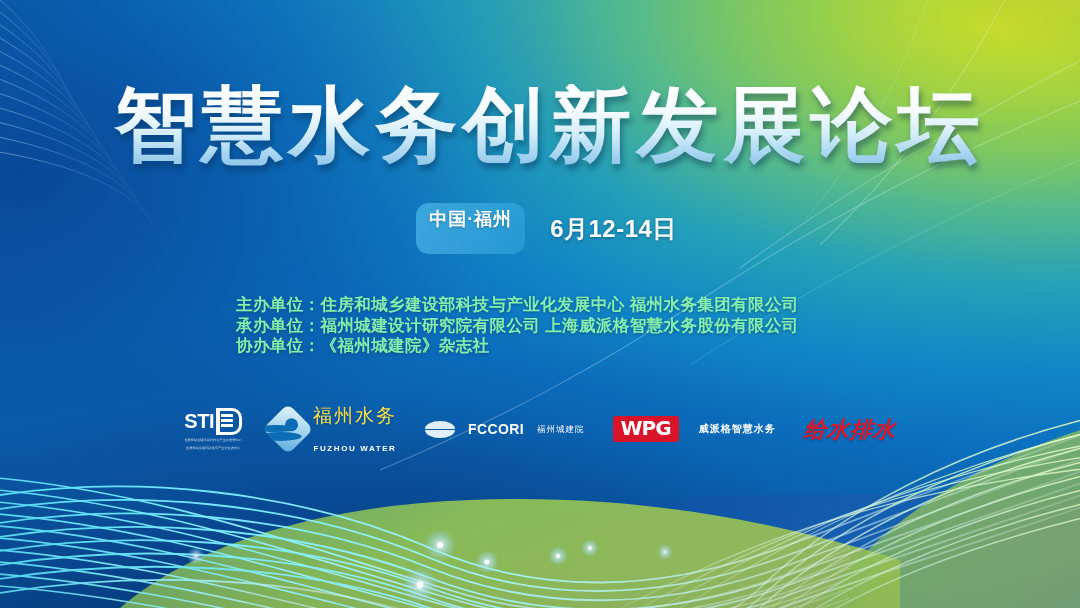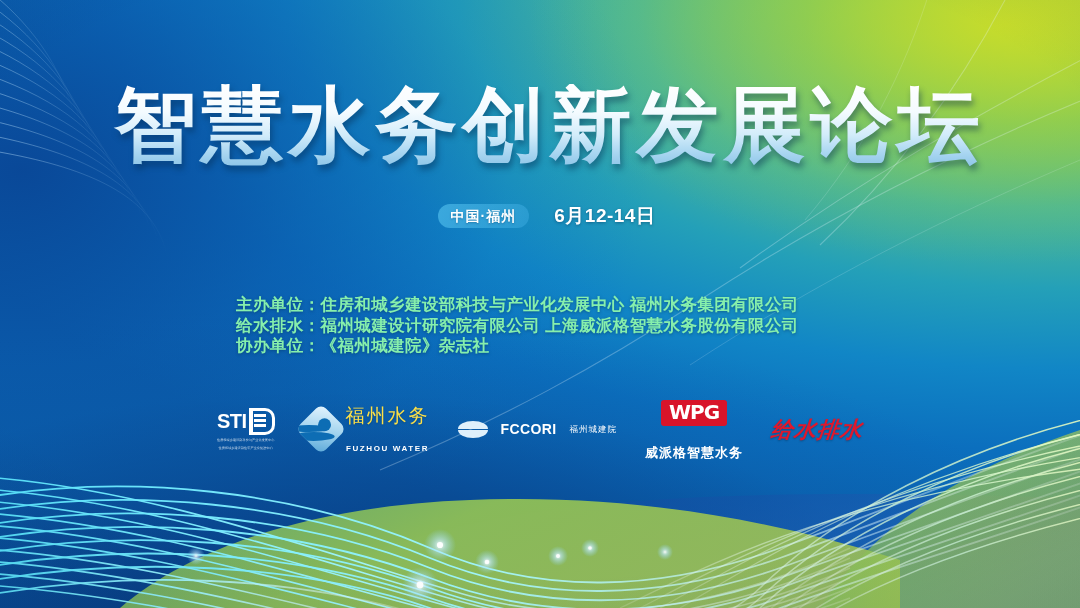--- a/index.html
+++ b/index.html
@@ -60,31 +60,31 @@
     white-space:nowrap;
   }
 
   #subtitle-row{
     position:absolute;left:0;right:0;top:203px;
     display:flex;justify-content:center;align-items:center;gap:13px;
     white-space:nowrap;
   }
   #subtitle-place{
     display:inline-block;
-    font-size:14px;font-weight:700;color:#ffffff;
+    font-size:18px;font-weight:700;color:#ffffff;
     letter-spacing:1px;
-    padding:4px 13px 2px;
+    padding:4px 13px 23px;
     border-radius:13px;
     background:linear-gradient(100deg,rgba(86,196,240,.62),rgba(66,176,230,.42));
     text-shadow:0 1px 2px rgba(3,45,85,.35);
     margin-left:13px;
   }
   #subtitle-date{
     display:inline-block;
-    font-size:19px;font-weight:700;color:#ffffff;
+    font-size:24px;font-weight:700;color:#ffffff;
     letter-spacing:.5px;
     text-shadow:0 1px 3px rgba(3,45,85,.45);
     margin-left:12px;
   }
 
   #orgs{
     position:absolute;left:236px;top:294px;
     text-align:left;
   }
   .org-line{
@@ -161,30 +161,30 @@
     content:"";position:absolute;left:0;width:30px;height:8px;
     border-radius:50% 50% 50% 50%/ 100% 100% 0 0;
     background:#dff0fb;
   }
   .fcc-mark::before{top:0;}
   .fcc-mark::after{bottom:0;transform:rotate(180deg);}
   .fcc-en{font-size:14px;font-weight:700;color:#fff;letter-spacing:.4px;line-height:1;}
   .fcc-cn{font-size:8.5px;font-weight:400;color:#fff;letter-spacing:1px;line-height:1;}
 
   
-  .wpg{flex-direction:column;justify-content:center;gap:20px;}
+  .wpg{justify-content:center;gap:20px;}
   .wpg-box{
     background:#d8142a;
     padding:2px 8px 3px;
     border-radius:3px;
     font-size:20px;font-weight:700;color:#ffffff;
     letter-spacing:-1px;line-height:1.05;
     font-family:"DejaVu Sans",sans-serif;
   }
-  .wpg-cn{font-size:13px;font-weight:700;color:#fff;letter-spacing:1px;line-height:1;}
+  .wpg-cn{font-size:10px;font-weight:700;color:#fff;letter-spacing:1px;line-height:1;}
 
   
   .jsps{
     font-size:22px;font-weight:700;color:#e0182c;
     letter-spacing:1px;line-height:1;
     font-family:"DejaVu Serif",serif;
     font-style:italic;
     text-shadow:0 1px 2px rgba(0,0,0,.25);
     transform:skewX(-6deg);
   }
@@ -334,21 +334,21 @@
 
     <h1 id="title">智慧水务创新发展论坛</h1>
 
     <div id="subtitle-row">
       <span id="subtitle-place">中国·福州</span>
       <span id="subtitle-date">6月12-14日</span>
     </div>
 
     <div id="orgs">
       <div class="org-line">主办单位：住房和城乡建设部科技与产业化发展中心   福州水务集团有限公司</div>
-      <div class="org-line">给水排水：福州城建设计研究院有限公司   上海威派格智慧水务股份有限公司</div>
+      <div class="org-line">承办单位：福州城建设计研究院有限公司   上海威派格智慧水务股份有限公司</div>
       <div class="org-line">协办单位：《福州城建院》杂志社</div>
     </div>
 
     <div id="logos">
 
       <div class="logo stid">
         <div class="stid-mark">
           <span>STI</span>
           <span class="stid-d"></span>
         </div>

